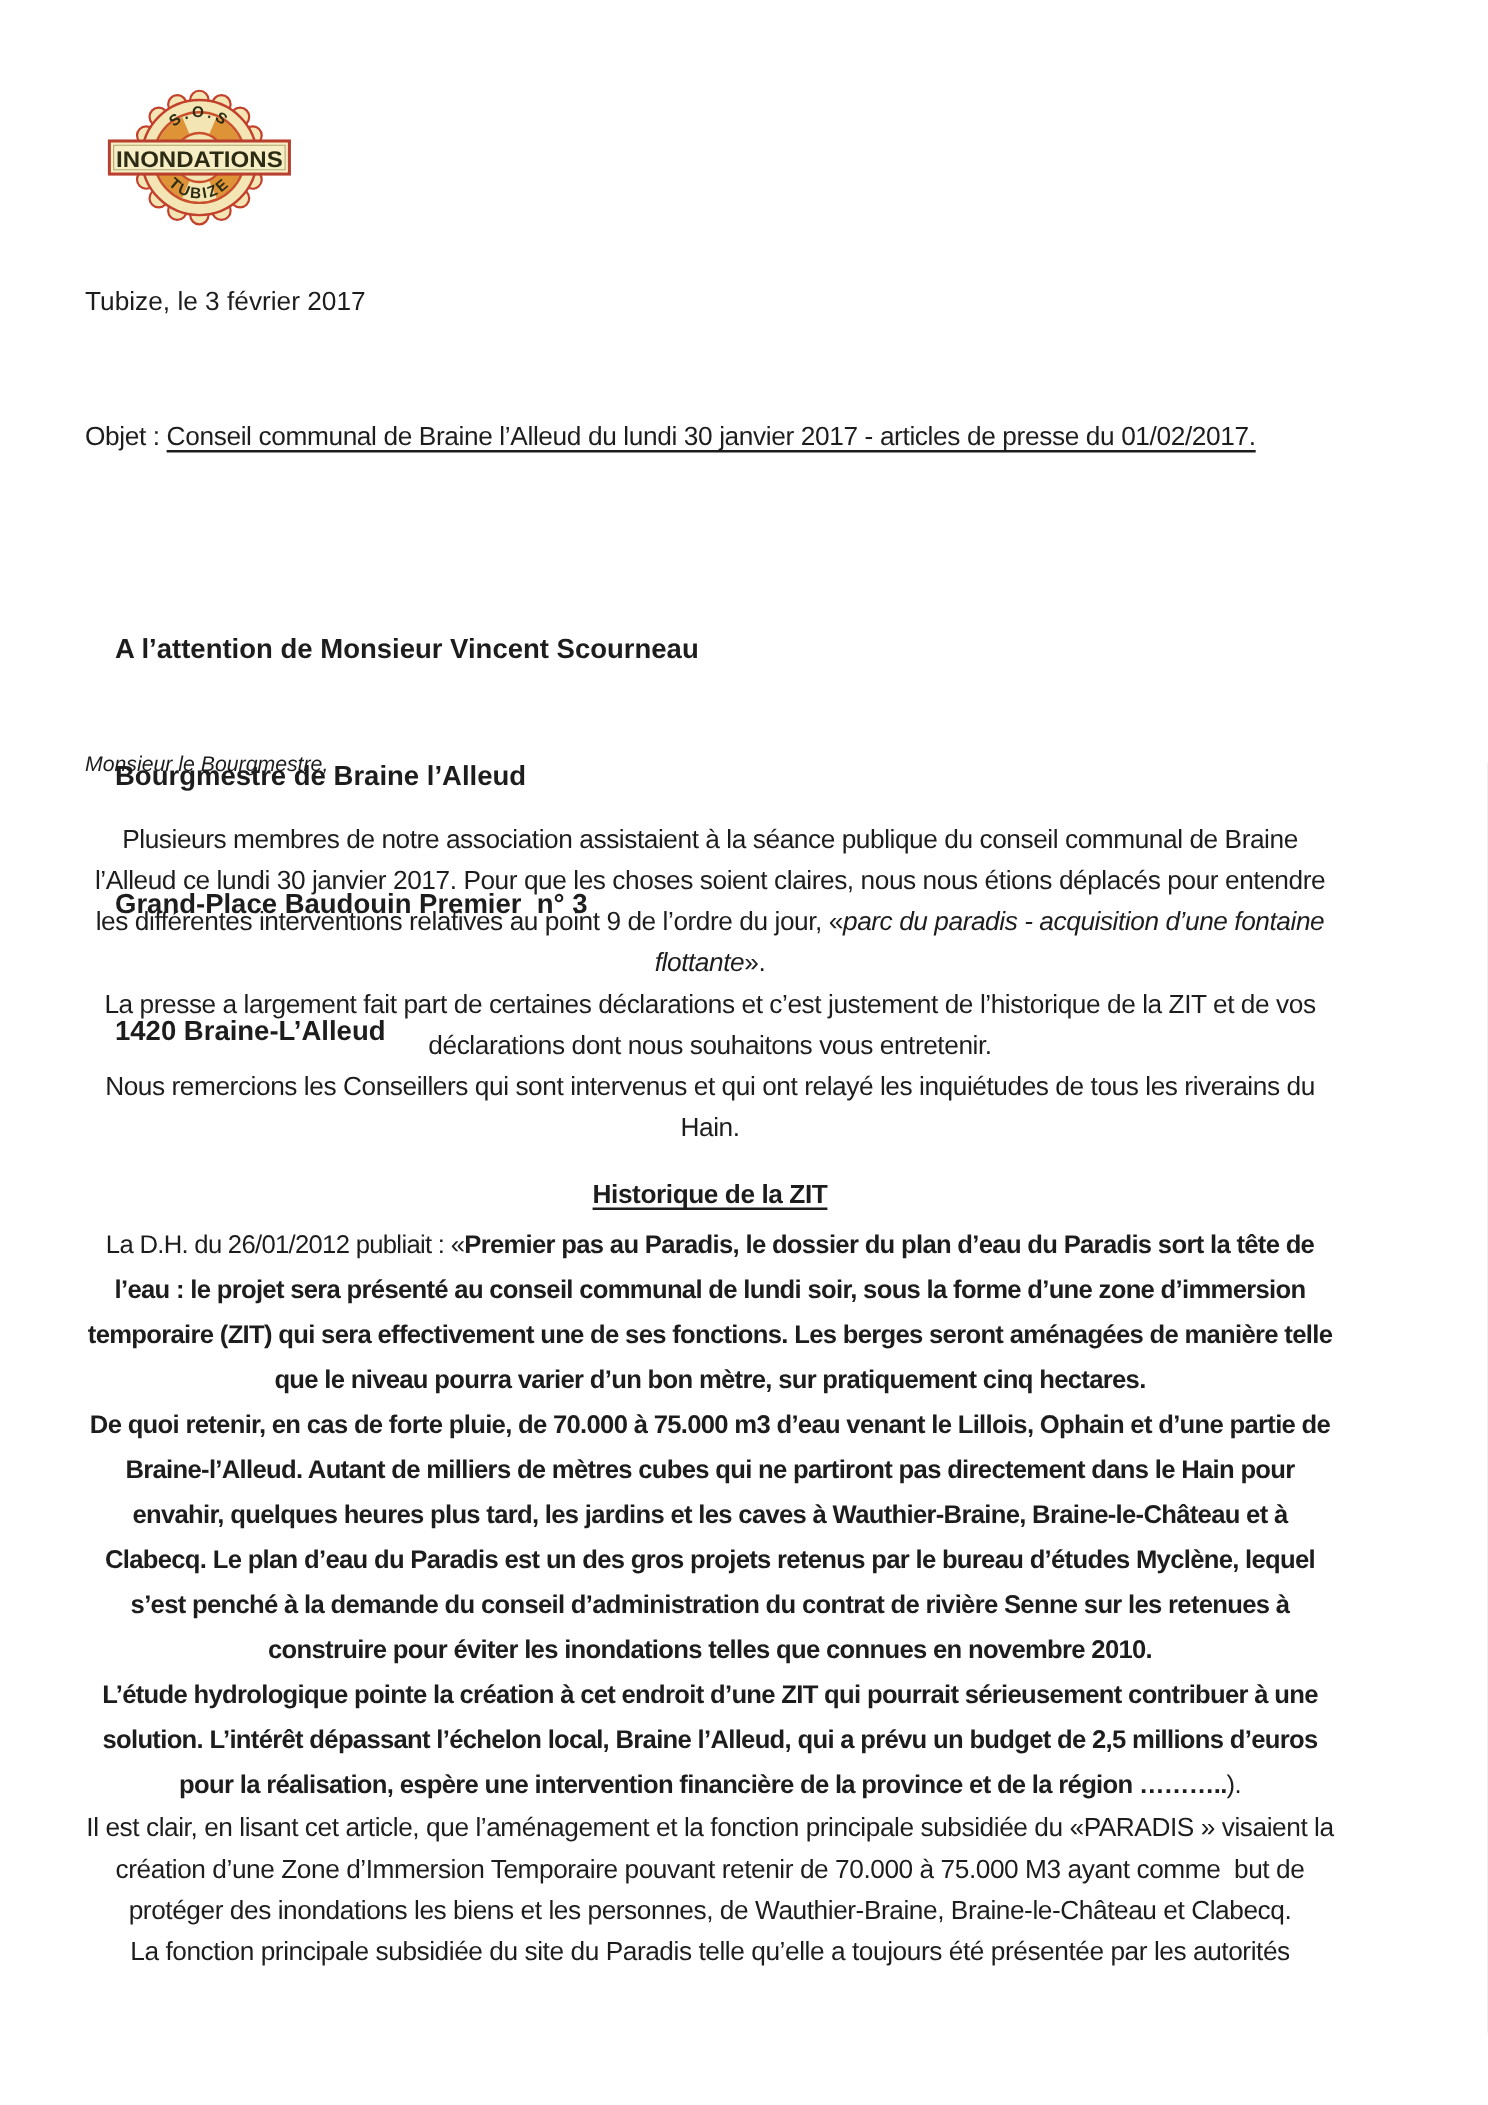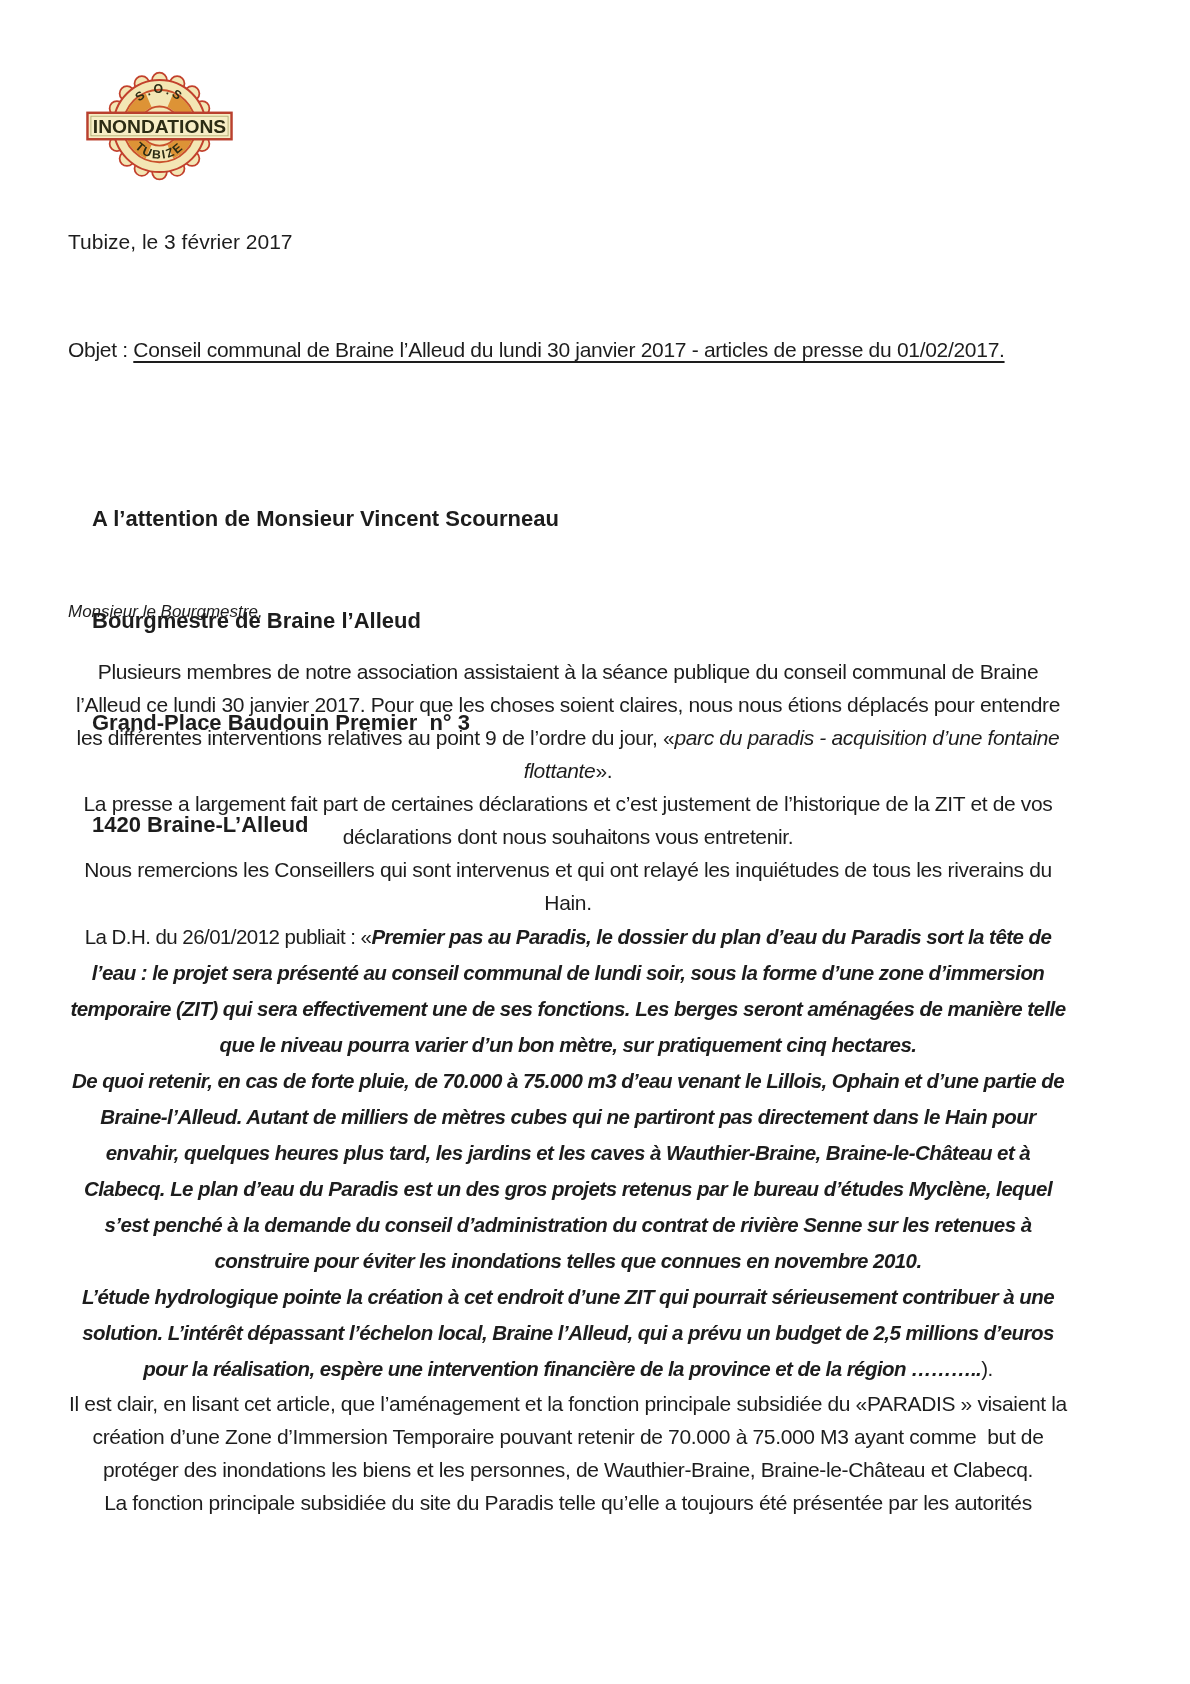--- a/index.html
+++ b/index.html
@@ -48,21 +48,21 @@
   .body .it{font-style:italic;}
   .heading{
     font-weight:bold;
     text-decoration:underline;
     text-underline-offset:4px;
     text-decoration-thickness:1.8px;
     margin-top:20px !important;
     margin-bottom:6px !important;
   }
   .quote{line-height:36px;font-size:20.5px;letter-spacing:-0.55px;}
-  .quote .bi,.bi{font-weight:bold;font-style:italic;}
+  .quote .bi,.bi{font-weight:bold;}
   .nowrap{white-space:nowrap !important;}
 </style>
 </head>
 <body>
 
 <div class="page">
 
   <div class="logo">
     <svg viewBox="0 0 150 114">
 
@@ -124,20 +124,21 @@
     <div>1420 Braine-L’Alleud</div>
   </div>
 
   <div class="salutation">Monsieur le Bourgmestre,</div>
 
   <div class="body">
     <p><span>Plusieurs membres de notre association assistaient à la séance publique du conseil communal de Braine l’Alleud ce lundi 30 janvier 2017. Pour que les choses soient claires, nous nous étions déplacés pour entendre les différentes interventions relatives au point 9 de l’ordre du jour, «</span><span class="it">parc du paradis - acquisition d’une fontaine flottante</span><span>».</span></p>
     <p>La presse a largement fait part de certaines déclarations et c’est justement de l’historique de la ZIT et de vos déclarations dont nous souhaitons vous entretenir.</p>
     <p>Nous remercions les Conseillers qui sont intervenus et qui ont relayé les inquiétudes de tous les riverains du Hain.</p>
 
+    <p class="heading">Historique de la ZIT</p>
 
     <p class="quote"><span>La D.H. du 26/01/2012 publiait : «</span><span class="bi">Premier pas au Paradis, le dossier du plan d’eau du Paradis sort la tête de l’eau : le projet sera présenté au conseil communal de lundi soir, sous la forme d’une zone d’immersion temporaire (ZIT) qui sera effectivement une de ses fonctions. Les berges seront aménagées de manière telle que le niveau pourra varier d’un bon mètre, sur pratiquement cinq hectares.</span></p>
     <p class="quote"><span class="bi">De quoi retenir, en cas de forte pluie, de 70.000 à 75.000 m3 d’eau venant le Lillois, Ophain et d’une partie de Braine-l’Alleud. Autant de milliers de mètres cubes qui ne partiront pas directement dans le Hain pour envahir, quelques heures plus tard, les jardins et les caves à Wauthier-Braine, Braine-le-Château et à Clabecq. Le plan d’eau du Paradis est un des gros projets retenus par le bureau d’études Myclène, lequel s’est penché à la demande du conseil d’administration du contrat de rivière Senne sur les retenues à construire pour éviter les inondations telles que connues en novembre 2010.</span></p>
     <p class="quote"><span class="bi">L’étude hydrologique pointe la création à cet endroit d’une ZIT qui pourrait sérieusement contribuer à une solution. L’intérêt dépassant l’échelon local, Braine l’Alleud, qui a prévu un budget de 2,5 millions d’euros pour la réalisation, espère une intervention financière de la province et de la région ………..</span><span>).</span></p>
 
     <p>Il est clair, en lisant cet article, que l’aménagement et la fonction principale subsidiée du «PARADIS » visaient la création d’une Zone d’Immersion Temporaire pouvant retenir de 70.000 à 75.000 M3 ayant comme  but de protéger des inondations les biens et les personnes, de Wauthier-Braine, Braine-le-Château et Clabecq.</p>
     <p class="nowrap">La fonction principale subsidiée du site du Paradis telle qu’elle a toujours été présentée par les autorités</p>
   </div>
 
 </div>

